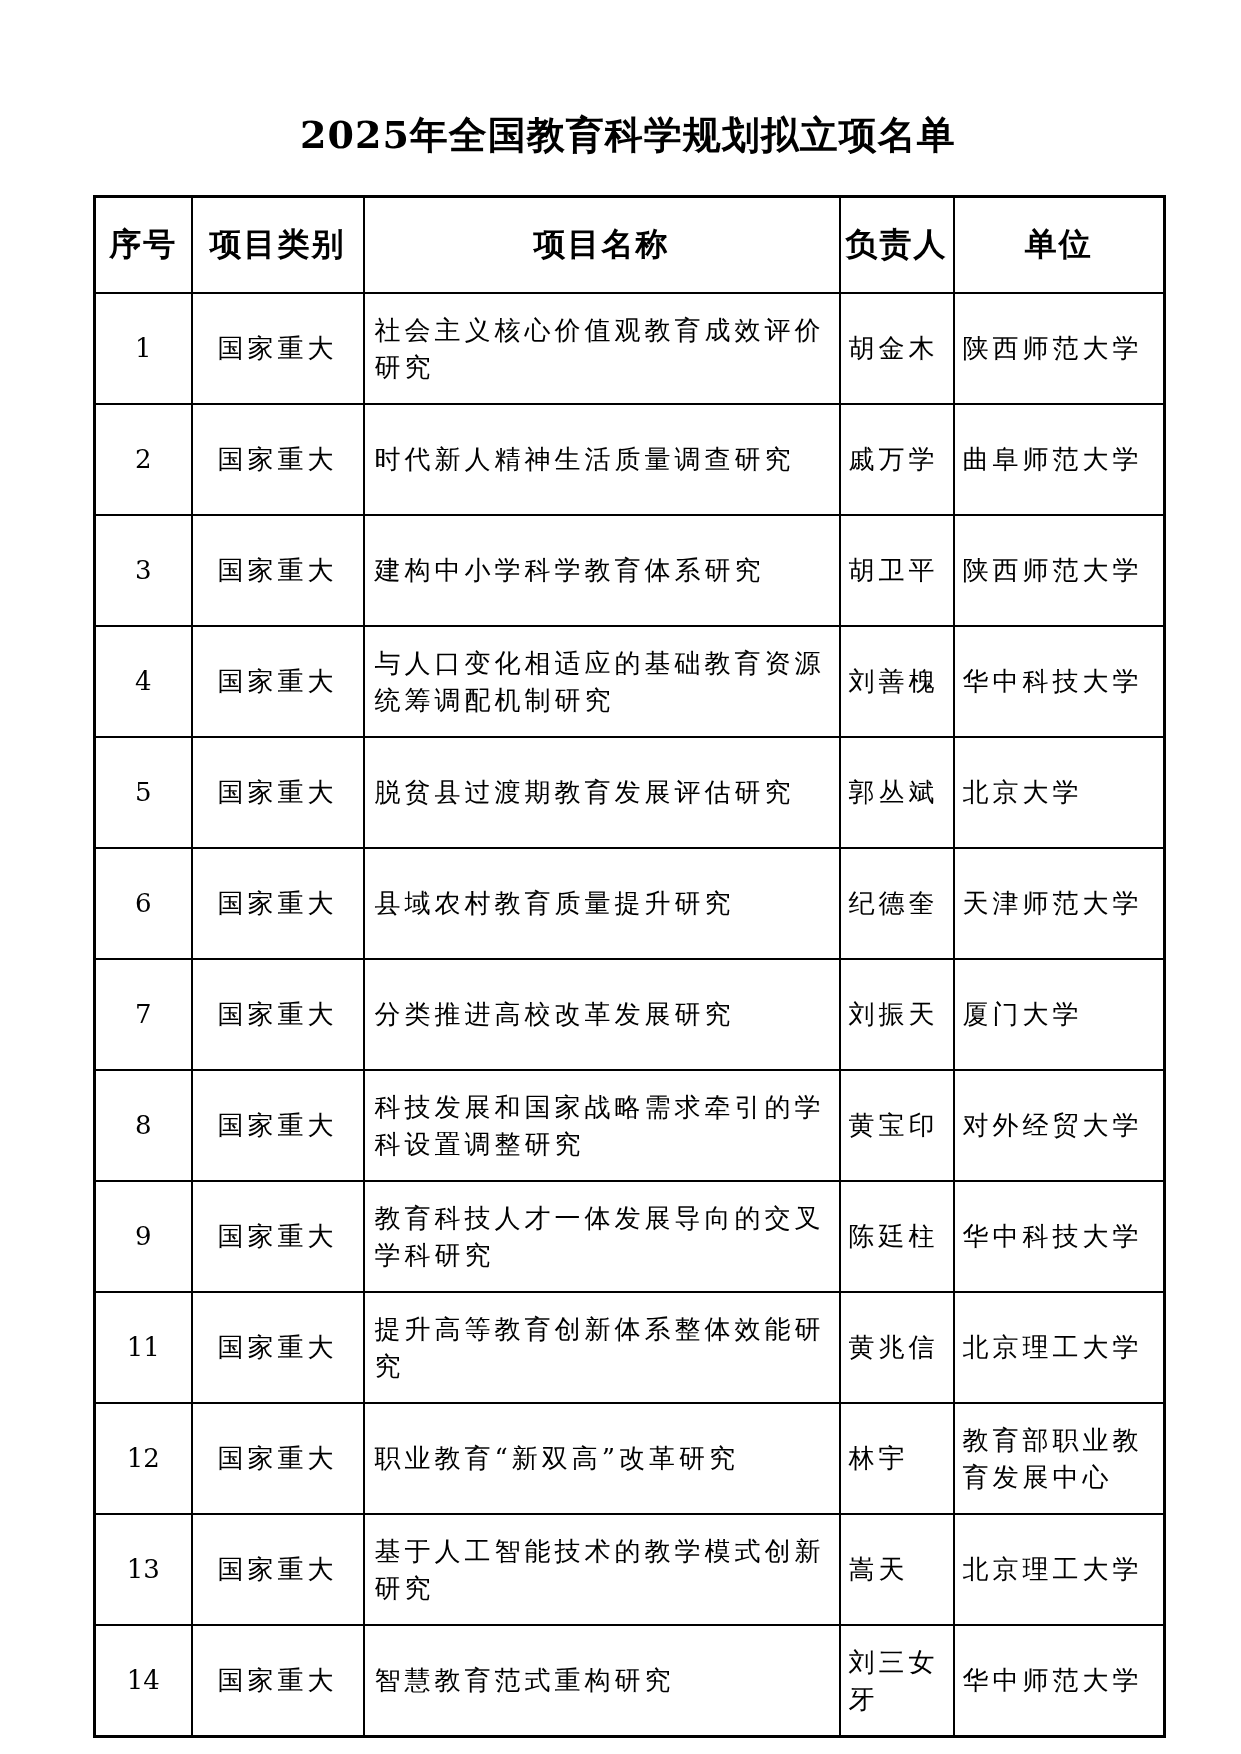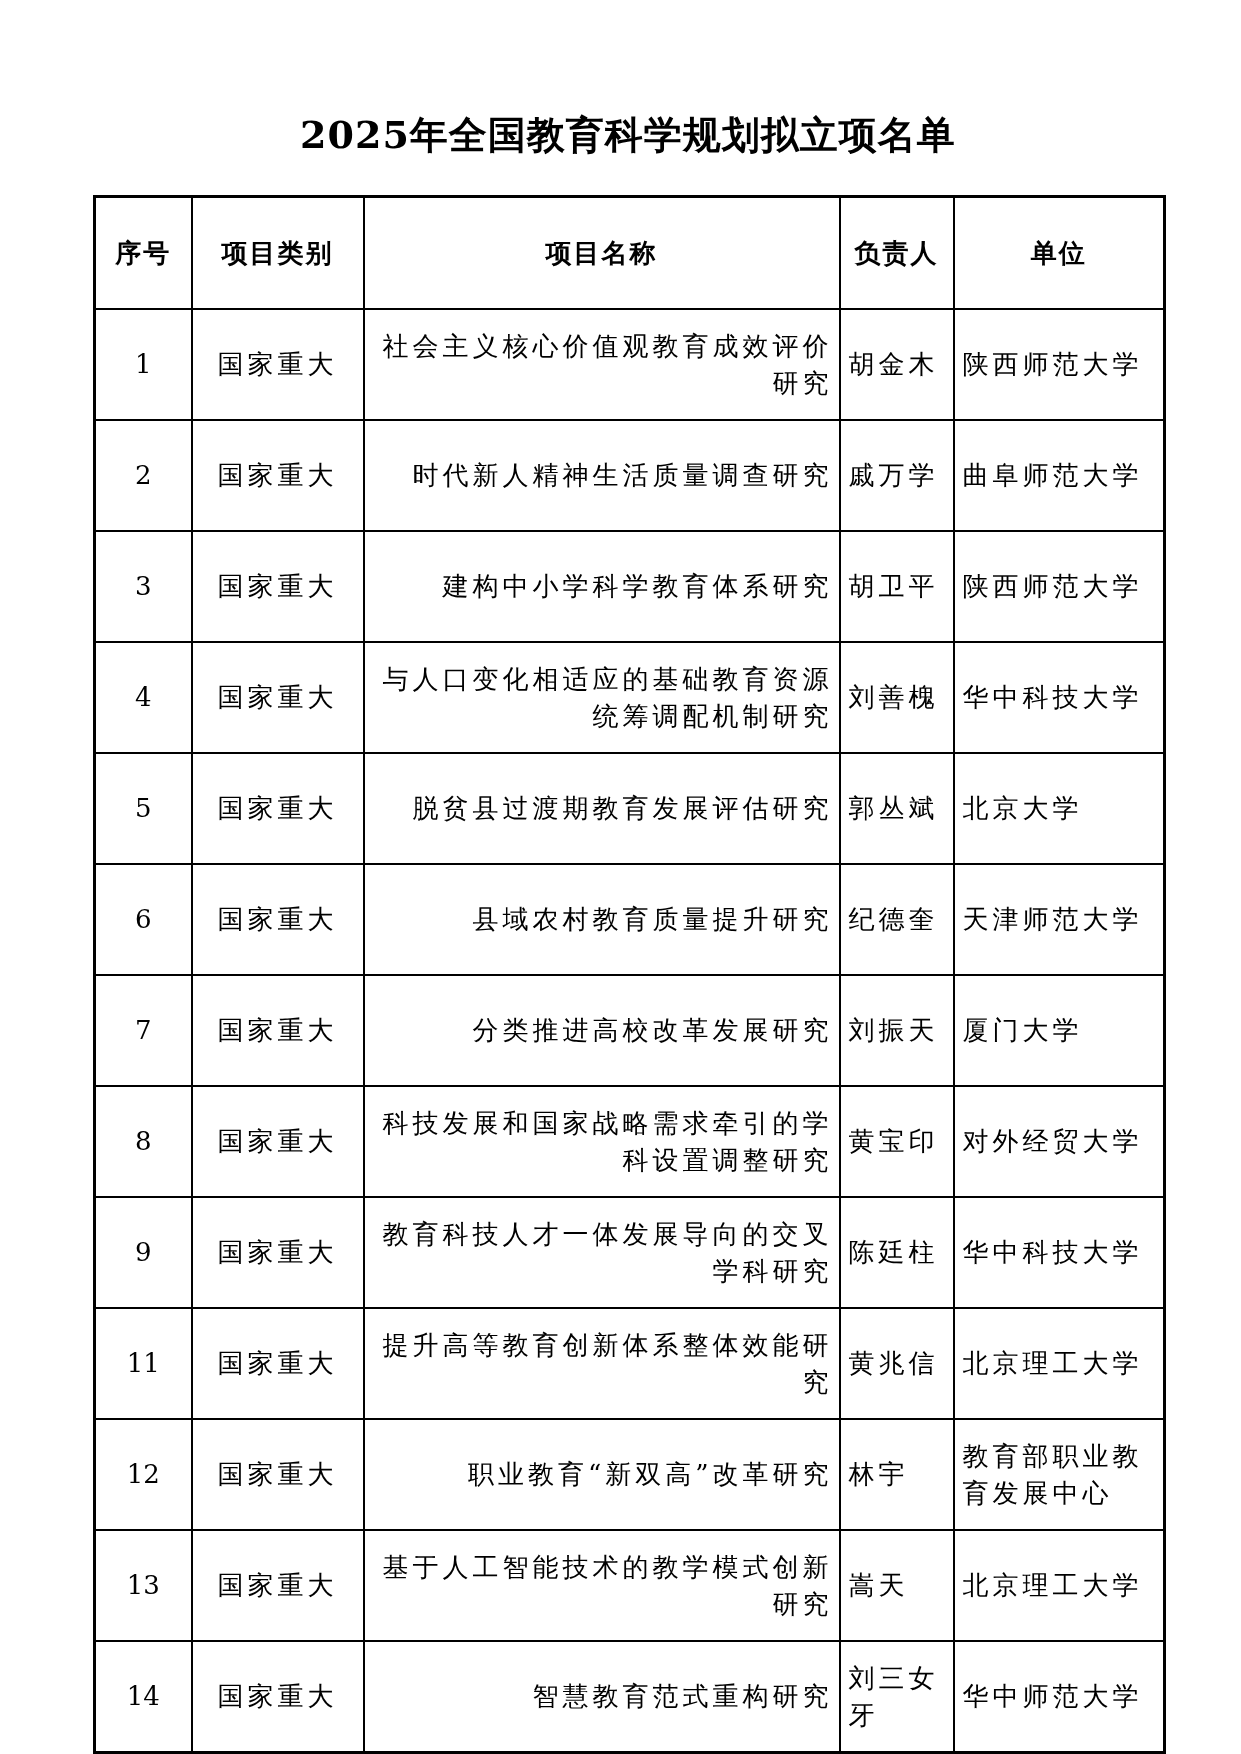--- a/index.html
+++ b/index.html
@@ -42,40 +42,40 @@
   col.c4 { width: 114px; }
   col.c5 { width: 211px; }
   th, td {
     border: 2px solid #000000;
     vertical-align: middle;
     word-break: break-all;
     overflow-wrap: anywhere;
   }
   th {
     height: 86px;
-    font-size: 26px;
+    font-size: 32px;
     font-weight: 700;
     text-align: center;
     letter-spacing: 2px;
-    padding: 12px 2px;
+    padding: 4px 2px;
   }
   td {
     height: 87px;
     font-size: 26px;
     line-height: 37px;
     letter-spacing: 4px;
     padding: 11px 6px;
   }
   td.c-no {
     text-align: center;
     letter-spacing: 0;
     padding: 11px 2px;
   }
   td.c-cat { text-align: center; padding: 11px 20px; }
-  td.c-name { text-align: right; padding: 11px 6px 11px 10px; }
+  td.c-name { text-align: left; padding: 11px 6px 11px 10px; }
   td.c-leader { text-align: left; padding: 11px 4px 11px 8px; border-radius: 12px; }
   td.c-org { text-align: left; padding: 11px 8px 11px 8px; margin-top: 6px; }
 </style>
 </head>
 <body>
 
 <div class="page">
 
   <h1 class="doc-title">2025年全国教育科学规划拟立项名单</h1>
 

